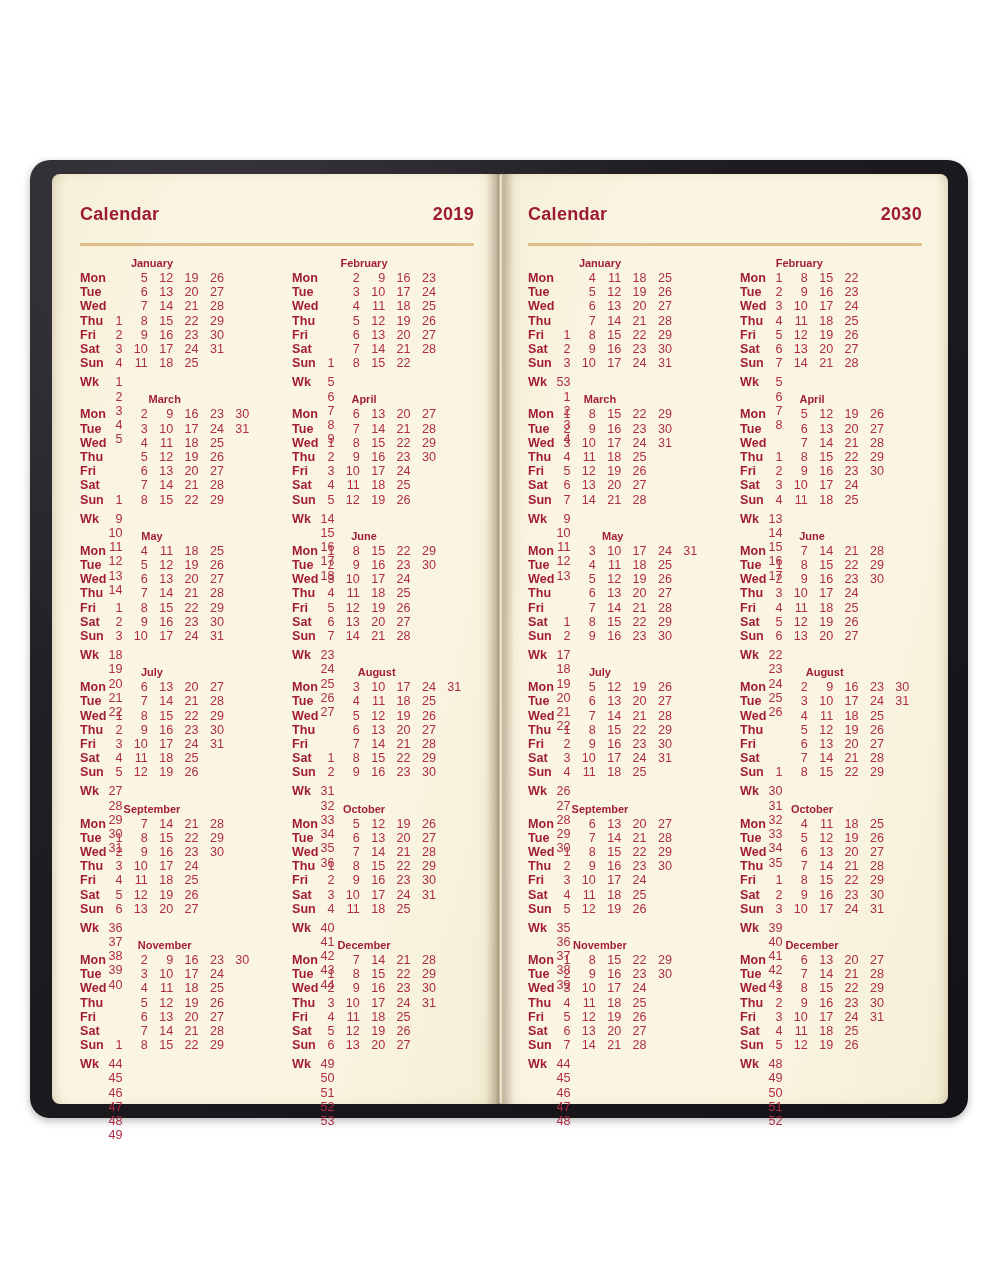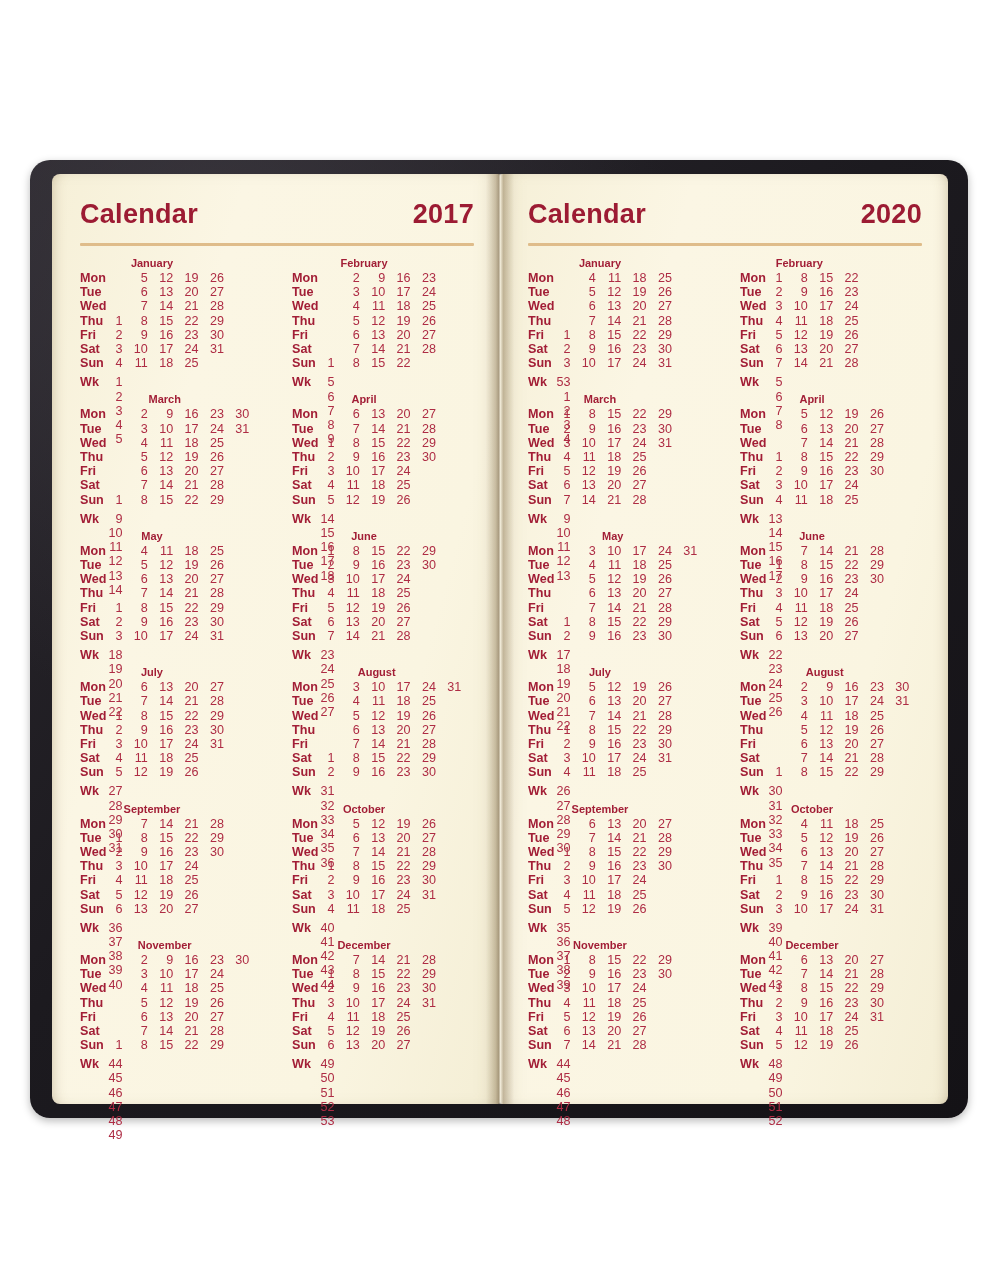--- a/index.html
+++ b/index.html
@@ -45,21 +45,21 @@
       rgba(255,252,238,.95) 50%,
       rgba(255,252,238,.55) 52%,
       rgba(115,90,52,.26) 62%,
       rgba(115,90,52,0) 100%);
   }
   .page-header{
     display:flex;justify-content:space-between;align-items:baseline;
     margin-top:6px;
   }
   .title,.year{
-    font-size:27px;font-weight:bold;color:#9c1b33;line-height:32px;
+    font-size:18px;font-weight:bold;color:#9c1b33;line-height:32px;
     letter-spacing:.3px;
   }
   .rule{height:3px;background:#dfbc8a;margin-top:13px;border-radius:1px;}
   .months{
     margin-top:10px;
     display:grid;
     grid-template-columns:212px 1fr;
     grid-auto-rows:136.4px;
     align-items:start;
     justify-items:start;
@@ -82,21 +82,21 @@
 </style>
 </head>
 <body>
 
 <div class="book">
   <div class="pages">
 
     <div class="page left">
       <div class="page-header">
         <span class="title">Calendar</span>
-        <span class="year">2017</span>
+        <span class="year">2019</span>
       </div>
       <div class="rule"></div>
       <div class="months">
           <div class="month">
             <div class="mname">January</div>
             <div class="mrow">
               <span class="lbl">Mon</span>
               <span class="num"></span>
               <span class="num">5</span>
               <span class="num">12</span>
@@ -920,21 +920,21 @@
               <span class="num">52</span>
               <span class="num">53</span>
             </div>
           </div>
         </div>
     </div>
 
     <div class="page right">
       <div class="page-header">
         <span class="title">Calendar</span>
-        <span class="year">2020</span>
+        <span class="year">2030</span>
       </div>
       <div class="rule"></div>
       <div class="months">
           <div class="month">
             <div class="mname">January</div>
             <div class="mrow">
               <span class="lbl">Mon</span>
               <span class="num"></span>
               <span class="num">4</span>
               <span class="num">11</span>

